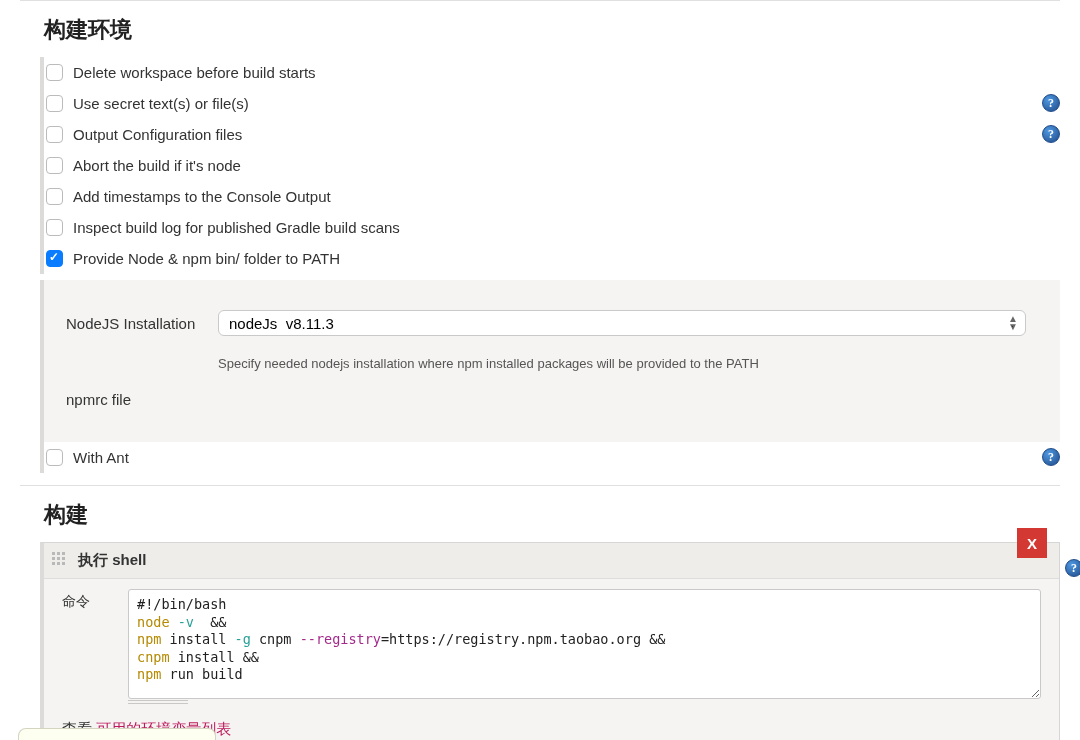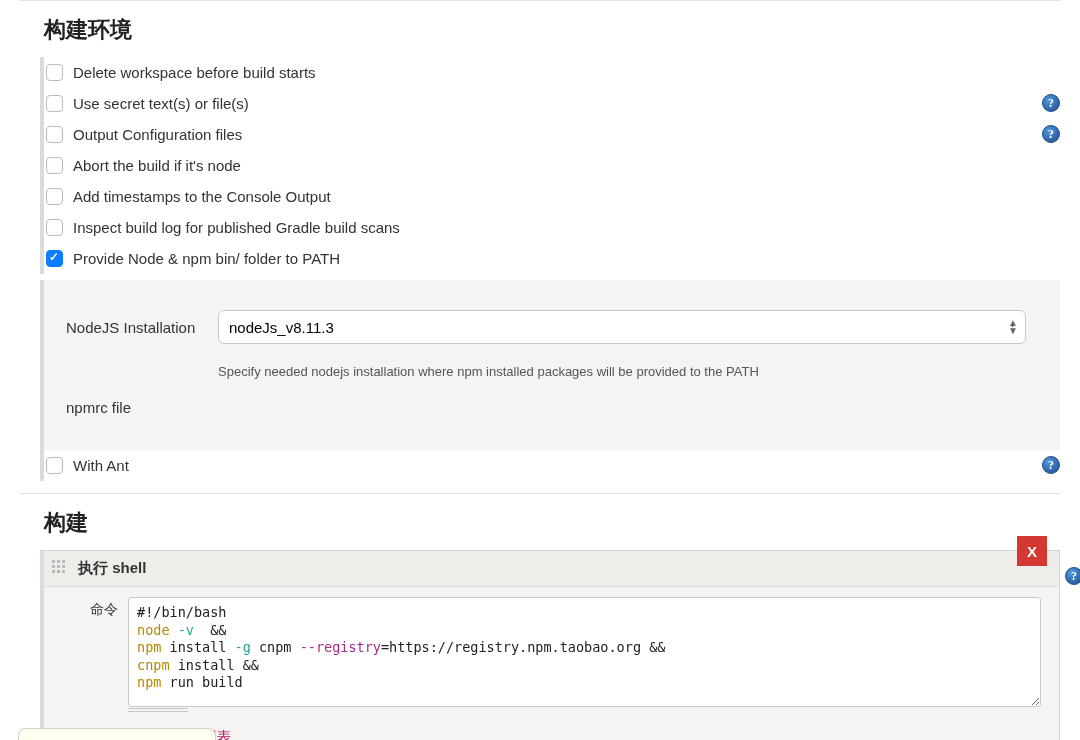--- a/index.html
+++ b/index.html
@@ -12,34 +12,34 @@
   .chk{appearance:none;width:17px;height:17px;border:1px solid #b9b9b9;border-radius:4px;background:#fff;margin:0 10px 0 0;display:inline-block;flex:0 0 auto;position:relative;cursor:pointer}
   .chk.sq{background:#fff;border:1px solid #bbb}
   .chk.checked{background:#0a7cff;border-color:#0a7cff}
   .chk.checked::after{content:"✓";position:absolute;color:#fff;font-size:12px;left:2px;top:-1px;font-weight:700}
   .opt-label{color:#333;font-size:15px}
   .help-icon{position:absolute;right:0;top:6px;width:18px;height:18px;border-radius:50%;background:radial-gradient(circle at 35% 30%, #4f98e0,#1e4a89);display:flex;align-items:center;justify-content:center;color:#fff;font-size:12px;font-weight:700;font-family:Georgia,serif;cursor:pointer;border:1px solid #1e4a89}
   .sub-panel{border-left:4px solid #dcdbda;background:#f5f4f2;margin:0 0 0 20px;padding:10px 34px 14px 22px}
   .form-row{display:flex;align-items:center;margin:20px 0}
   .form-lab{flex:0 0 152px;font-size:15px;color:#333}
   .form-ctl{flex:1 1 auto}
-  .sel{width:100%;height:34px;border:1px solid #c9c9c9;border-radius:6px;padding:4px 30px 4px 10px;font-size:15px;background:#fff;appearance:none;position:relative;}
+  .sel{width:100%;height:26px;border:1px solid #c9c9c9;border-radius:6px;padding:4px 30px 4px 10px;font-size:15px;background:#fff;appearance:none;position:relative;}
   .sel-wrap{position:relative}
   .sel-wrap::after{content:"";position:absolute;right:10px;top:8px;width:8px;height:16px;background:linear-gradient(#333,#333) center/1px 1px no-repeat;border:none}
   .sel-wrap .arrows{position:absolute;right:8px;top:50%;transform:translateY(-50%);font-size:10px;color:#666;line-height:8px;pointer-events:none}
   .hint{font-size:13px;color:#555;margin:6px 0 0 152px}
   .build-step{position:relative;border:1px solid #d6d6d6;border-left:4px solid #dcdbda;background:#f5f4f2;margin:10px 0 0 20px;}
   .step-head{display:flex;align-items:center;border-bottom:1px solid #ddd;background:#eeede9}
   .drag{width:18px;height:18px;margin:8px 8px 8px 8px;display:grid;grid-template-columns:repeat(3,3px);grid-template-rows:repeat(3,3px);gap:2px;cursor:grab}
   .drag span{background:#b9b9b9;width:3px;height:3px}
   .step-title{font-weight:700;font-size:15px;color:#333;padding:8px 0}
   .close-btn{position:absolute;right:12px;top:-15px;width:30px;height:30px;background:#d33832;color:#fff;font-weight:700;border:none;display:flex;align-items:center;justify-content:center;font-size:15px;cursor:pointer}
   .step-body{padding:10px 18px 16px 18px}
   .step-row{display:flex;align-items:flex-start}
-  .step-lab{flex:0 0 66px;text-align:right;padding:4px 10px 0 0;font-size:14px;color:#333}
+  .step-lab{flex:0 0 66px;text-align:left;padding:4px 10px 0 0;font-size:14px;color:#333}
   .cmdarea{flex:1 1 auto;border:1px solid #c9c9c9;background:#fff;border-radius:3px;min-height:110px;padding:6px 8px;font-family:SFMono-Regular,Consolas,Menlo,monospace;font-size:13.5px;line-height:1.3;white-space:pre;color:#222;overflow:auto;resize:vertical;position:relative}
   .kw-cmd{color:#b58900}
   .kw-opt{color:#2aa198}
   .kw-long{color:#a52a8b}
   .resize-bar{height:8px;display:flex;align-items:center;justify-content:center;margin-top:-1px}
   .resize-grip{width:60px;height:4px;border-top:1px solid #c8c8c8;border-bottom:1px solid #c8c8c8}
   .under-link{margin:14px 0 0 0;font-size:15px;color:#333}
   .under-link a{color:#be185d;cursor:pointer}
   .tab-bottom{position:fixed;left:18px;bottom:-2px;width:198px;height:14px;border:1px solid #d4d4c1;border-bottom:none;border-radius:8px 8px 0 0;background:#fdfff0}
 </style>

